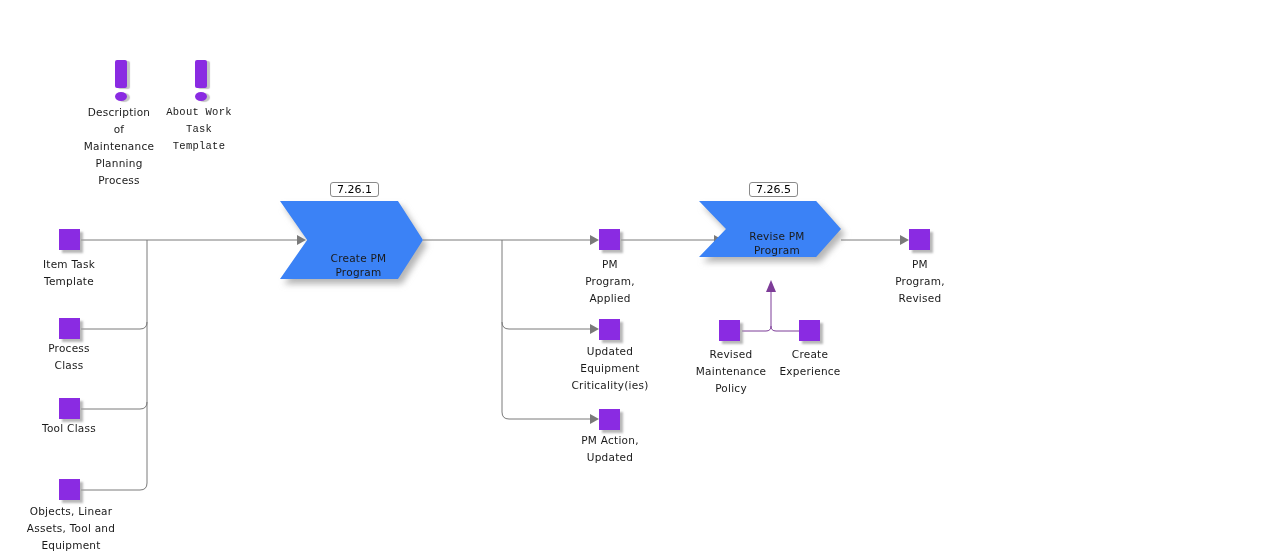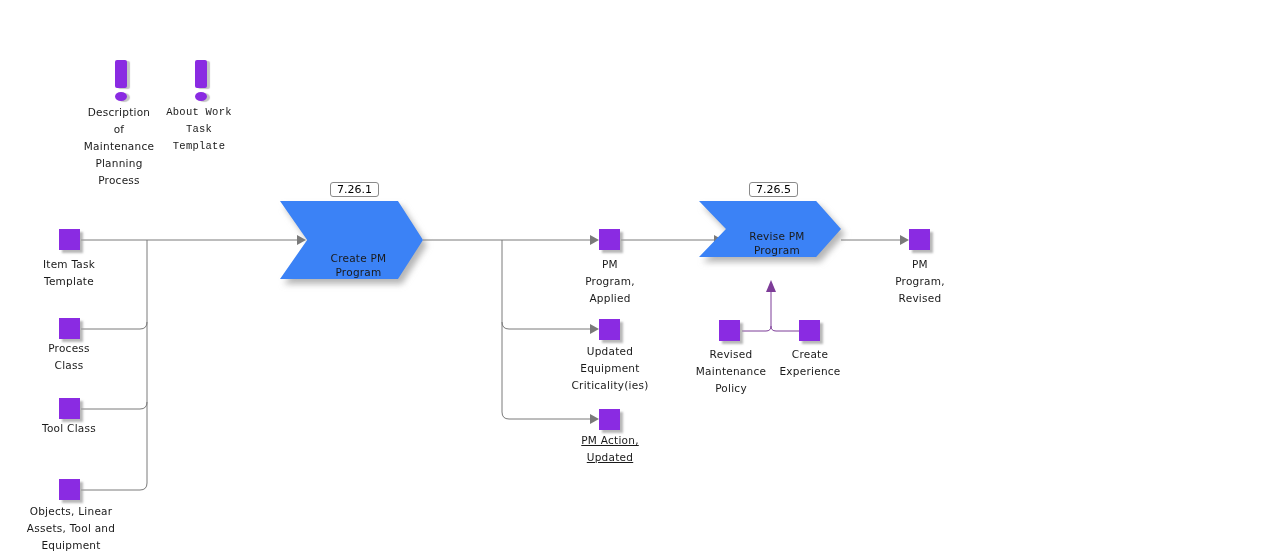--- a/index.html
+++ b/index.html
@@ -114,21 +114,21 @@
   <div class="lbl" style="left:610px;top:256px;">PM
 Program,
 Applied</div>
 
   <div class="sq" style="left:599px;top:319px;"></div>
   <div class="lbl" style="left:610px;top:343px;">Updated
 Equipment
 Criticality(ies)</div>
 
   <div class="sq" style="left:599px;top:409px;"></div>
-  <div class="lbl" style="left:610px;top:432px;text-decoration:underline;">PM Action,
+  <div class="lbl" style="left:610px;top:432px;">PM Action,
 Updated</div>
 
   <div class="tag" style="left:749px;top:182px;">7.26.5</div>
   <div class="chev-wrap" style="left:699px;top:201px;">
     <div class="chev" style="width:142px;height:56px;">
       <span class="lbl-in">Revise PM
 Program</span>
     </div>
   </div>
 

